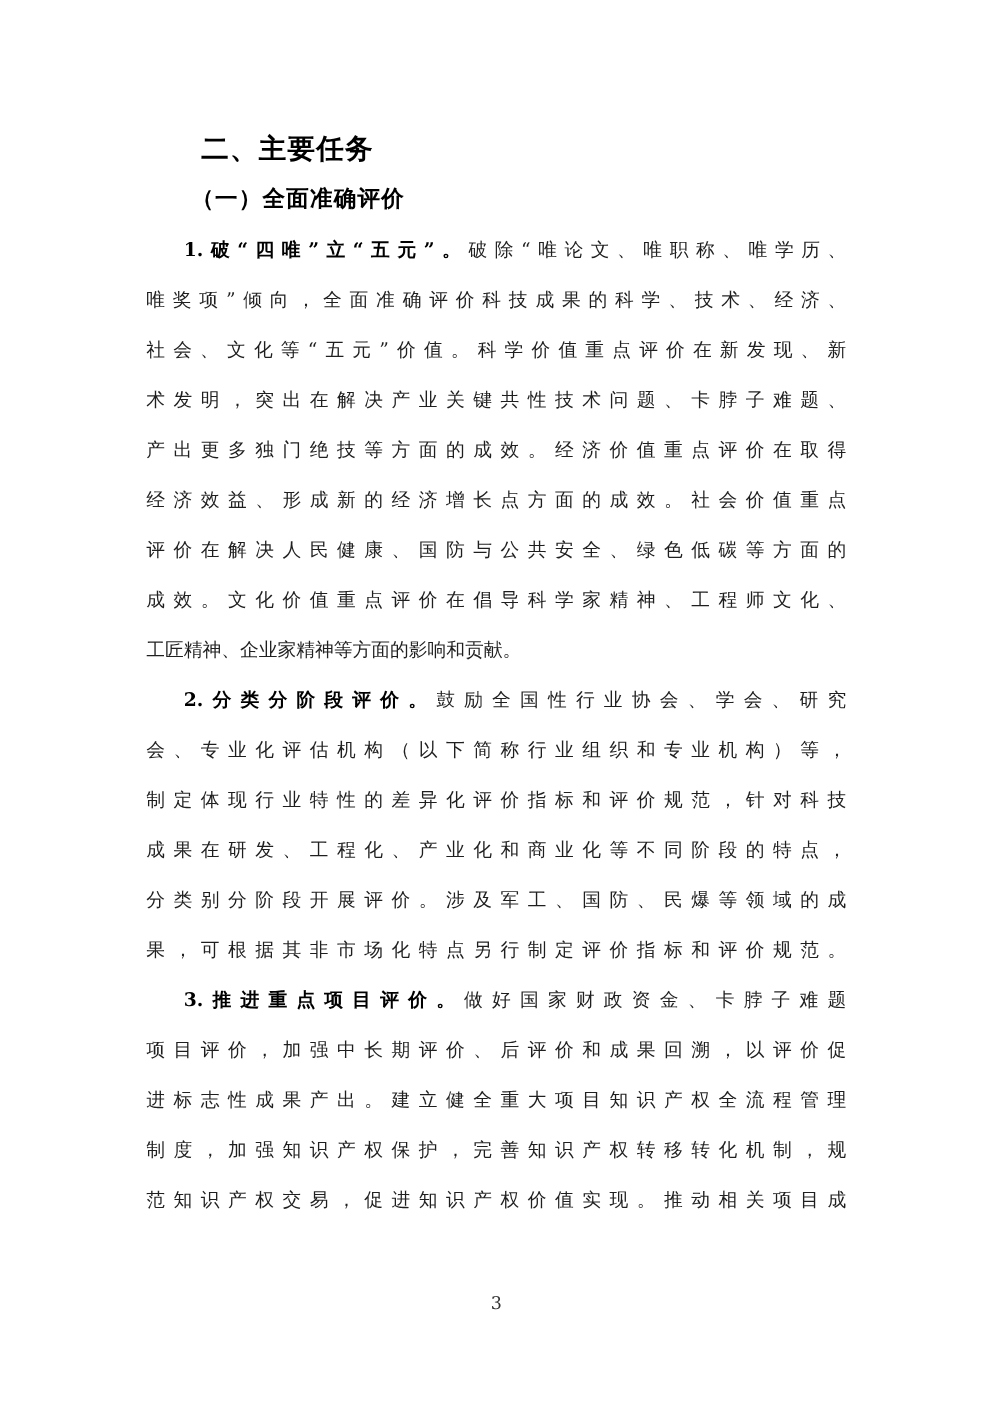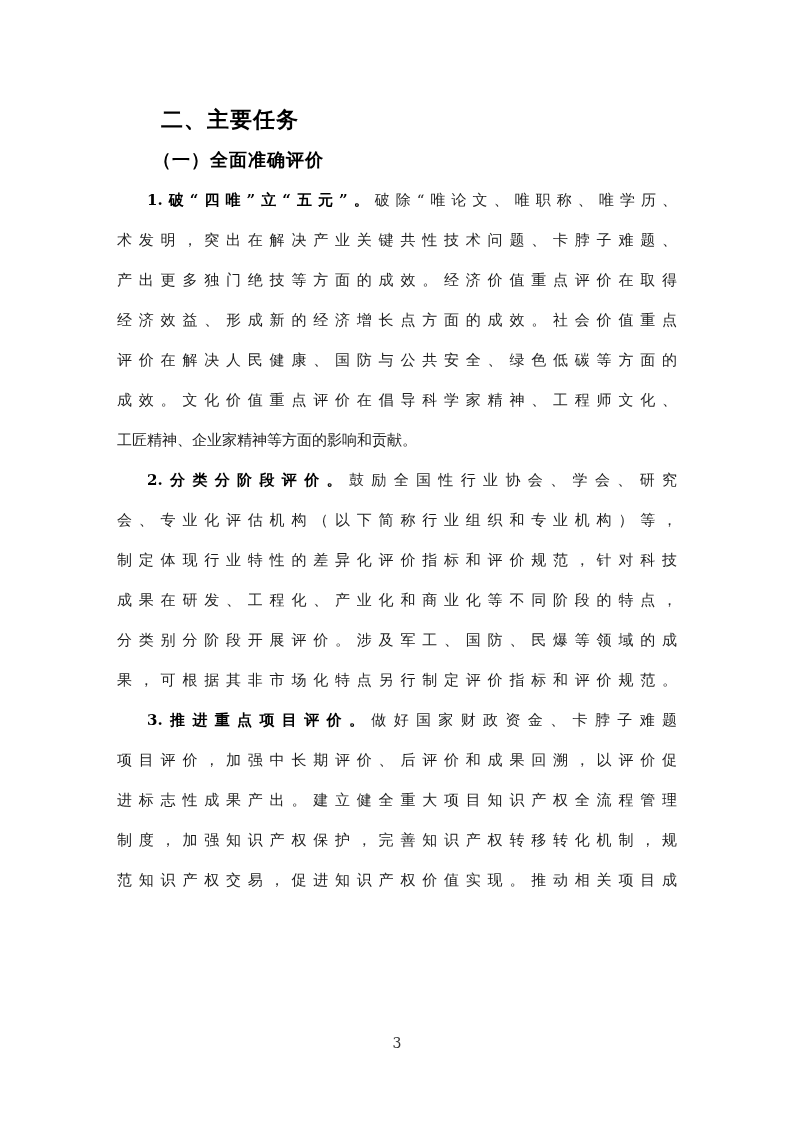--- a/index.html
+++ b/index.html
@@ -79,20 +79,22 @@
 <body>
 
 <div class="page">
   <div class="content">
 
     <div class="h1">二、主要任务</div>
     <div class="h2">（一）全面准确评价</div>
 
     <div class="para">
       <div class="line first justify"><span class="lead">1.破“四唯”立“五元”。</span><span>破除“唯论文、唯职称、唯学历、</span></div>
+      <div class="line justify">唯奖项”倾向，全面准确评价科技成果的科学、技术、经济、</div>
+      <div class="line justify">社会、文化等“五元”价值。科学价值重点评价在新发现、新</div>
       <div class="line justify">术发明，突出在解决产业关键共性技术问题、卡脖子难题、</div>
       <div class="line justify">产出更多独门绝技等方面的成效。经济价值重点评价在取得</div>
       <div class="line justify">经济效益、形成新的经济增长点方面的成效。社会价值重点</div>
       <div class="line justify">评价在解决人民健康、国防与公共安全、绿色低碳等方面的</div>
       <div class="line justify">成效。文化价值重点评价在倡导科学家精神、工程师文化、</div>
       <div class="line short">工匠精神、企业家精神等方面的影响和贡献。</div>
     </div>
 
     <div class="para">
       <div class="line first justify"><span class="lead">2.分类分阶段评价。</span><span>鼓励全国性行业协会、学会、研究</span></div>

